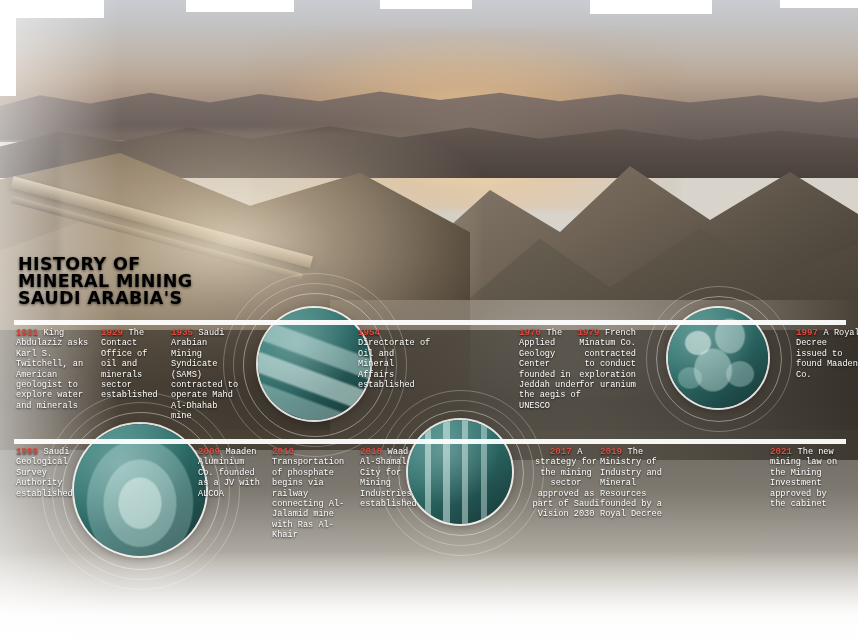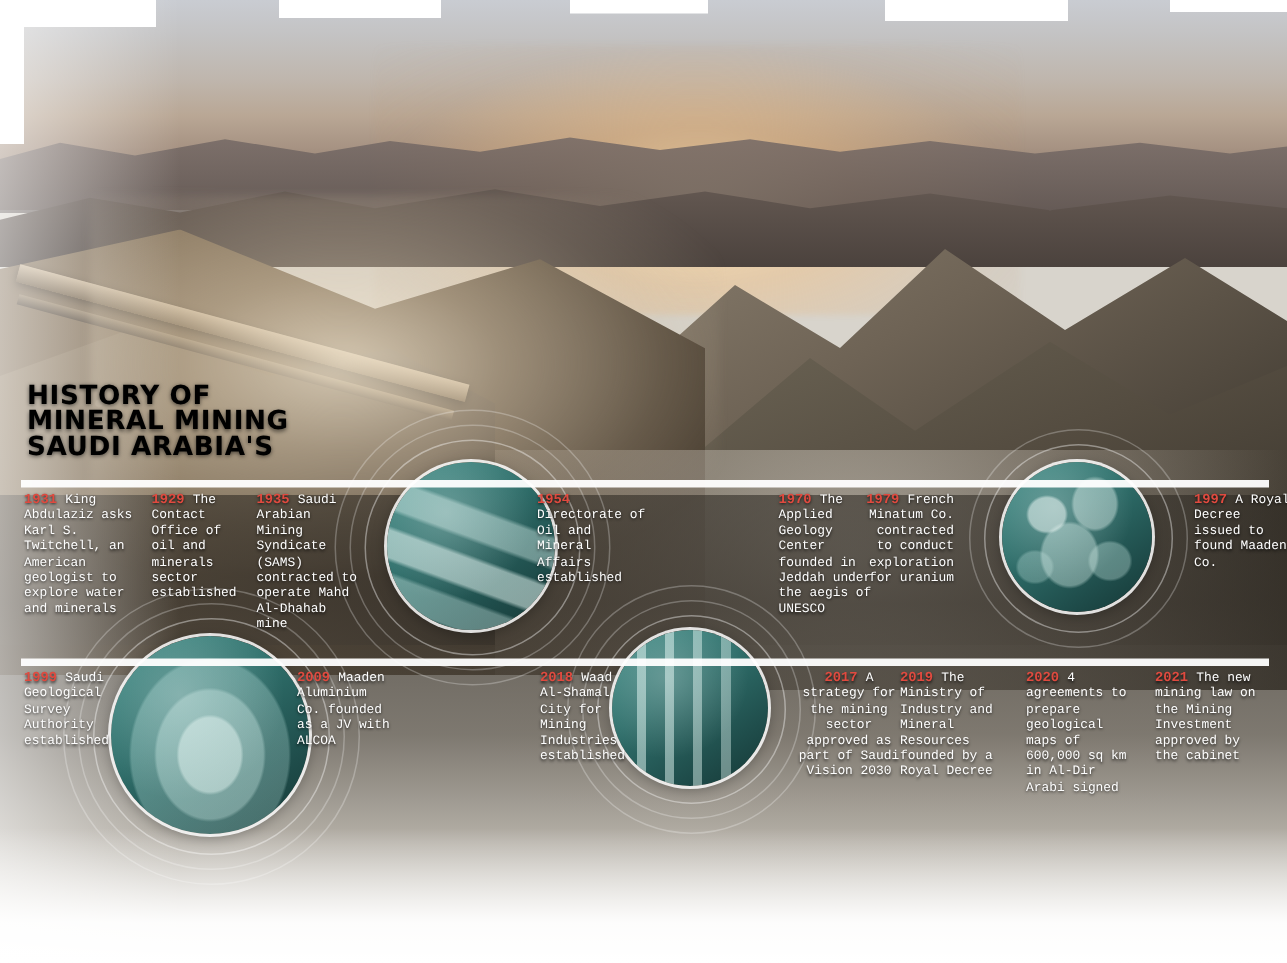--- a/index.html
+++ b/index.html
@@ -331,34 +331,34 @@
   </div>
 
   <div class="entry row-bottom" style="left:16px;width:62px;">
     <span class="yr">1999 </span>
     <span>Saudi Geological Survey Authority established</span>
   </div>
   <div class="entry row-bottom" style="left:198px;width:66px;">
     <span class="yr">2009 </span>
     <span>Maaden Aluminium Co. founded as a JV with ALCOA</span>
   </div>
+  <div class="entry row-bottom" style="left:272px;width:76px;">
+    <span class="yr">2010 </span>
+    <span>Transportation of phosphate begins via railway connecting Al-Jalamid mine with Ras Al-Khair</span>
+  </div>
   <div class="entry row-bottom" style="left:360px;width:58px;">
     <span class="yr">2018 </span>
     <span>Waad Al-Shamal City for Mining Industries established</span>
   </div>
   <div class="entry row-bottom" style="left:530px;width:72px;text-align:center;">
     <span class="yr">2017 </span>
     <span>A strategy for the mining sector approved as part of Saudi Vision 2030</span>
   </div>
   <div class="entry row-bottom" style="left:600px;width:66px;">
     <span class="yr">2019 </span>
     <span>The Ministry of Industry and Mineral Resources founded by a Royal Decree</span>
   </div>
-  <div class="entry row-bottom" style="left:684px;width:76px;">
-    <span class="yr">2020 </span>
-    <span>4 agreements to prepare geological maps of 600,000 sq km in Al-Dir Arabi signed</span>
-  </div>
   <div class="entry row-bottom" style="left:770px;width:72px;">
     <span class="yr">2021 </span>
     <span>The new mining law on the Mining Investment approved by the cabinet</span>
   </div>
 
 </div>
 
 </body></html>

